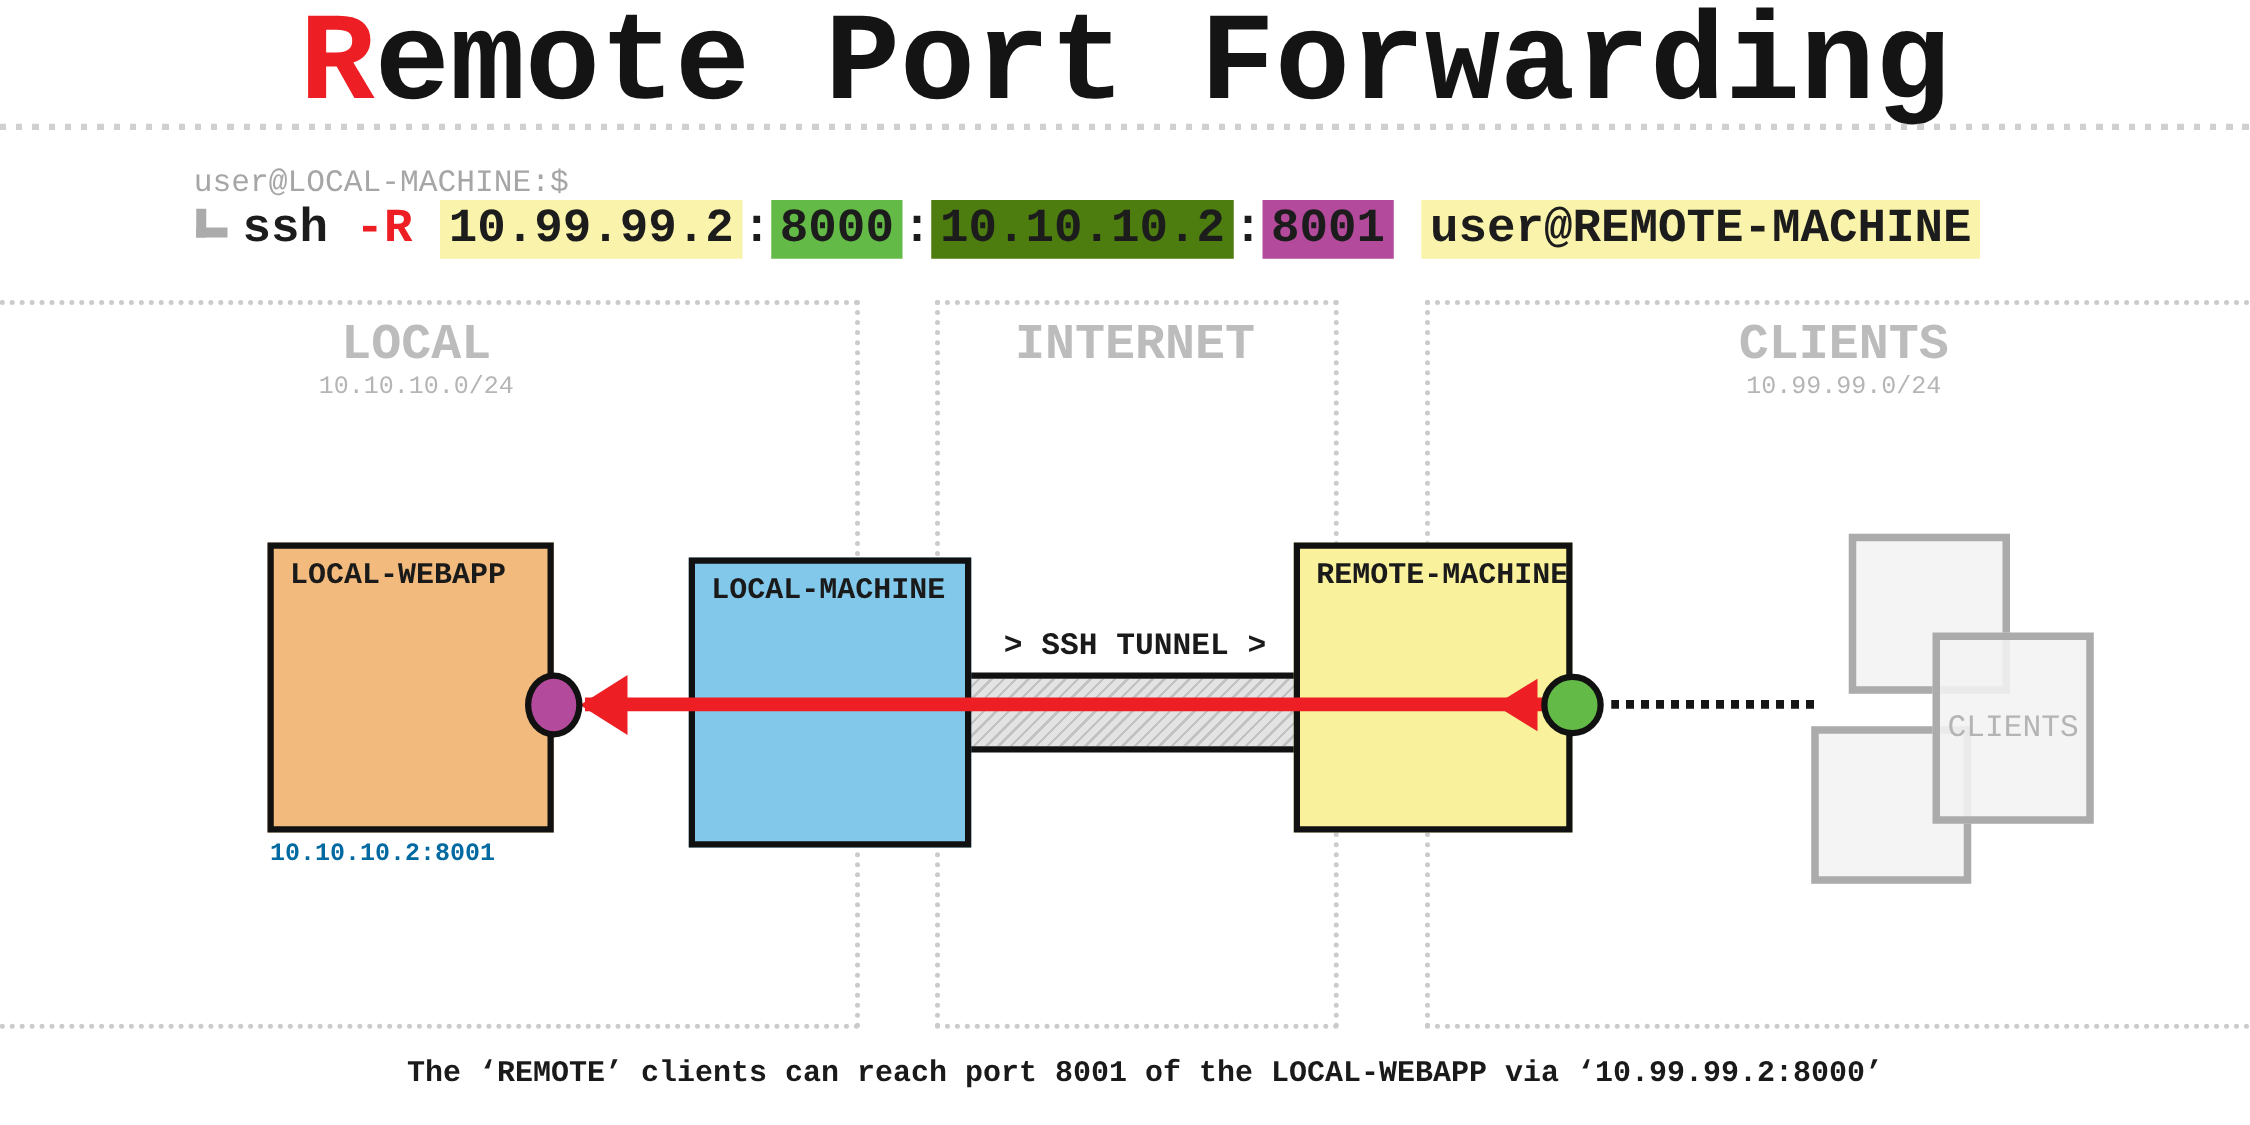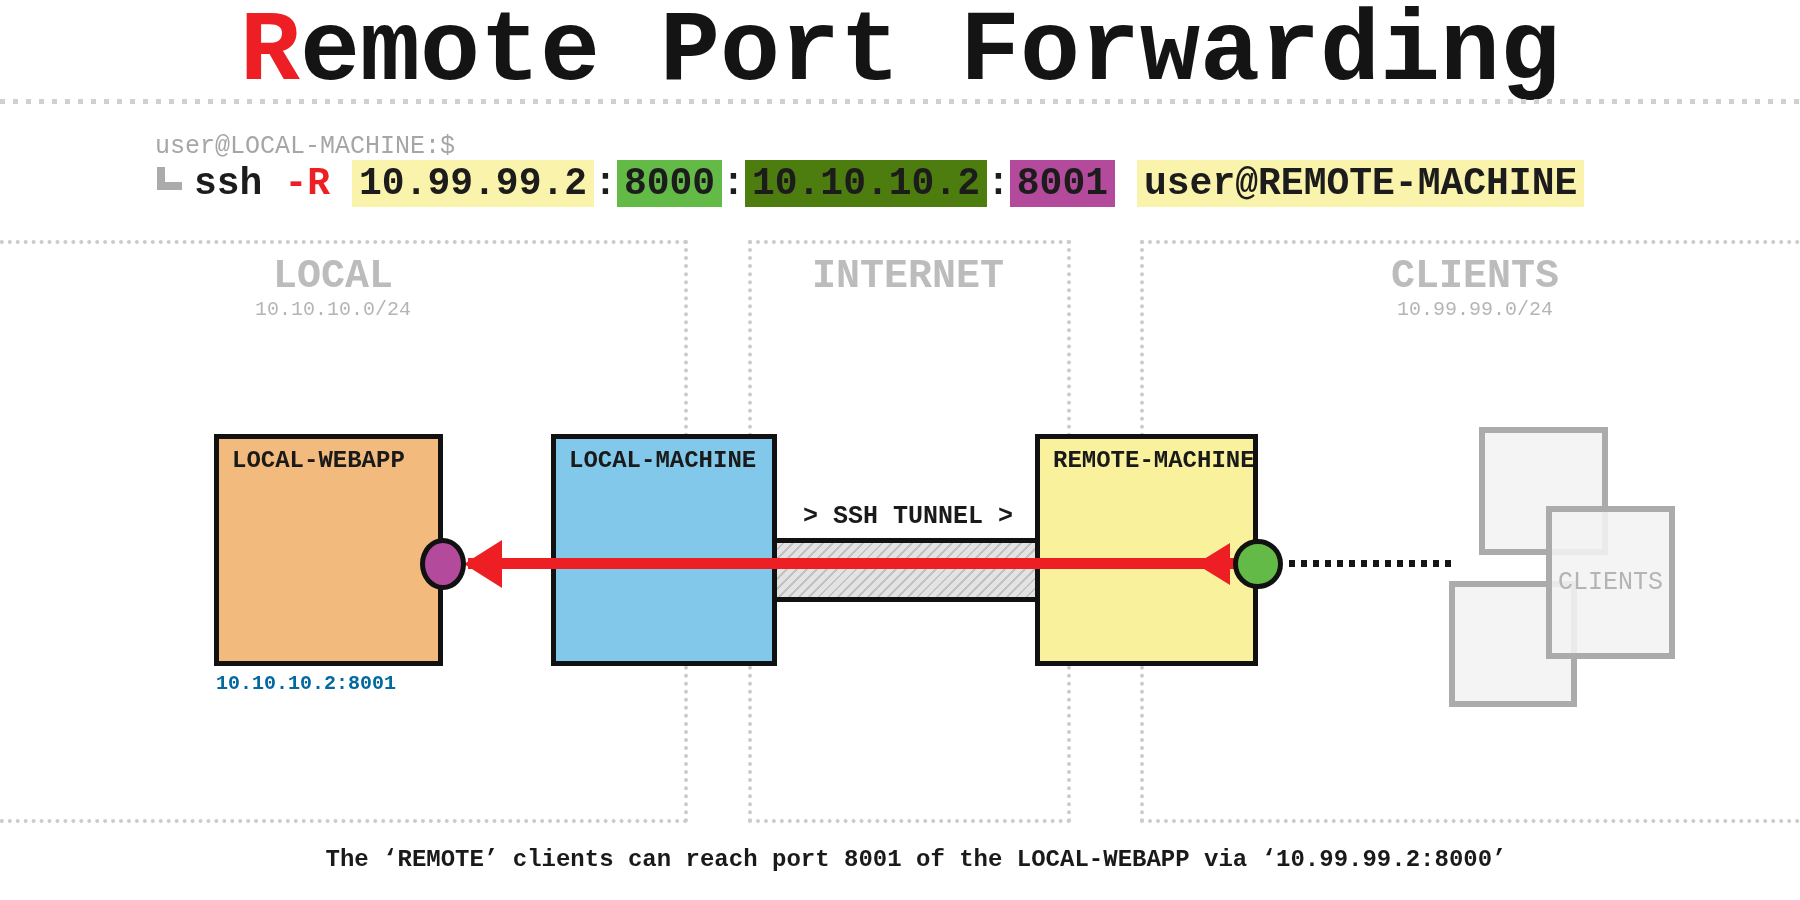--- a/index.html
+++ b/index.html
@@ -49,21 +49,21 @@
     position:absolute;top:298px;font-size:20px;color:#b5b5b5;
     text-align:center;transform:translateX(-50%);white-space:pre;z-index:1;
   }
   
   .node{
     position:absolute;top:434px;height:232px;border:5px solid #111;z-index:3;
     box-sizing:border-box;font-size:24px;font-weight:bold;color:#1a1a1a;
     padding:8px 0 0 13px;white-space:pre;
   }
   .node-webapp{left:214px;width:229px;background:#f2ba7c;}
-  .node-local-machine{left:551px;width:226px;background:#82c8ea;}
+  .node-local-machine{left:551px;width:226px;background:#82c8ea;margin-top:12px;}
   .node-remote-machine{left:1035px;width:223px;background:#f9f19c;}
   .webapp-address{
     position:absolute;left:216px;top:672px;font-size:20px;font-weight:bold;color:#0369a1;
     white-space:pre;z-index:3;
   }
   
   .tunnel{
     position:absolute;left:775px;top:538px;width:265px;height:64px;z-index:2;
     box-sizing:border-box;border-top:5px solid #111;border-bottom:5px solid #111;
     background:repeating-linear-gradient(135deg,#e3e3e3 0 5px,#c2c2c2 5px 7px);

